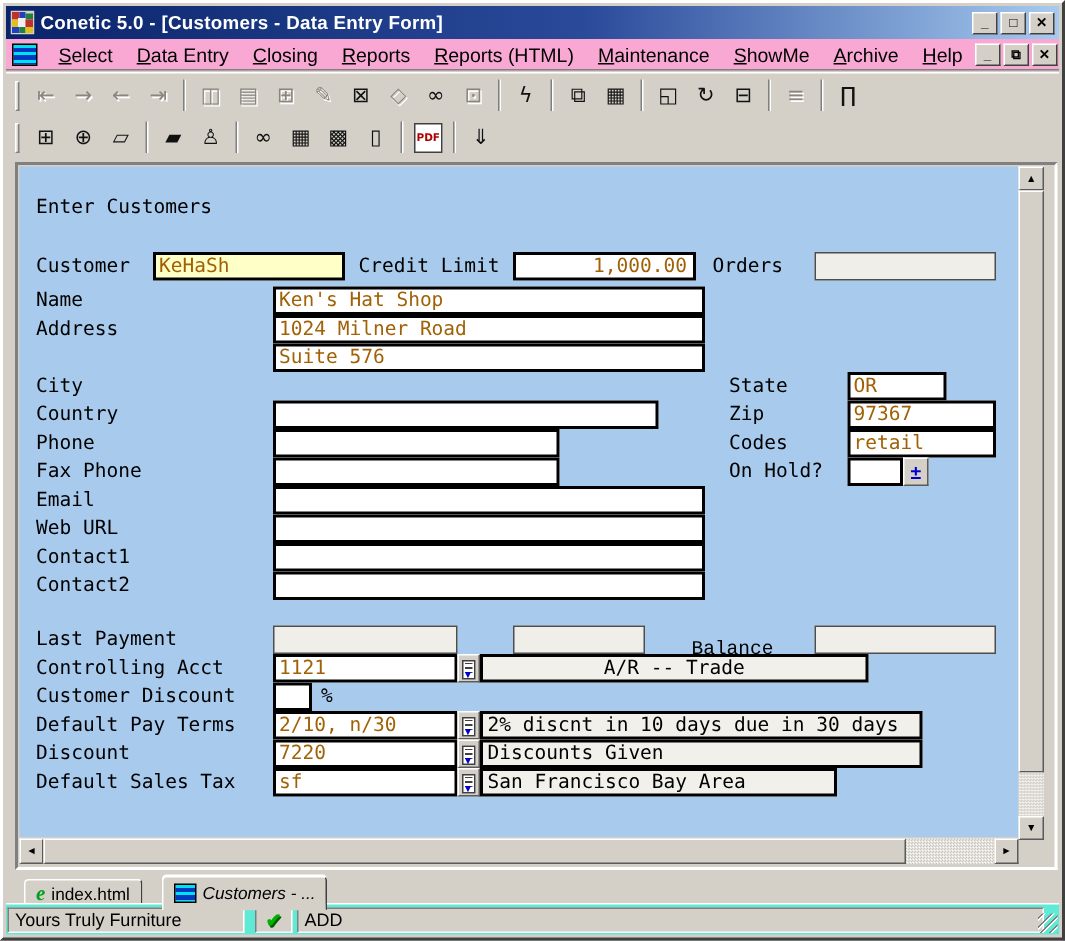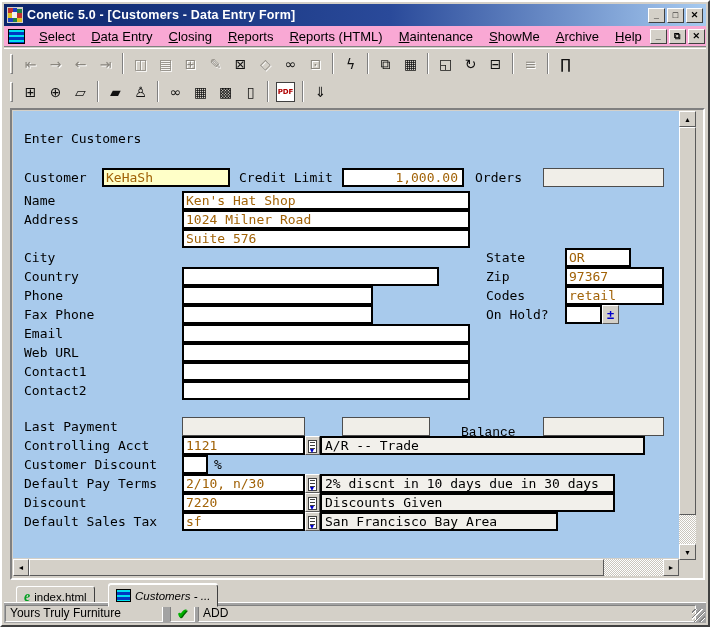--- a/index.html
+++ b/index.html
@@ -110,21 +110,21 @@
     position:absolute; top:3px; height:21px; background:#D4D0C8;
     border:1px solid; border-color:#fff #404040 #D4D0C8 #fff;
     border-radius:3px 3px 0 0; display:flex; align-items:center; gap:4px;
     font-size:11.5px; padding:0 7px; color:#000; cursor:default;
   }
   .tab.active { top:1px; height:23px; box-shadow:0 -1px 0 #fff; z-index:2; }
   .tab .ie { font-family:"Liberation Serif",serif; font-style:italic; font-weight:bold; color:#00A020; font-size:14px; line-height:12px; }
   .tab .list-ic { width:15px; height:13px; border:1px solid #000;
     background:repeating-linear-gradient(180deg,#00E0F0 0 2px,#0038C0 2px 5px); }
   
-  .statusbar { position:absolute; left:2px; right:2px; bottom:2px; height:21px; background:#a3a3a3; border-top:1px solid #fff; }
+  .statusbar { position:absolute; left:2px; right:2px; bottom:2px; height:21px; background:#5eead4; border-top:1px solid #fff; }
   .spanel {
     position:absolute; top:2px; height:17px; background:#D4D0C8;
     border:1px solid; border-color:#808080 #fff #fff #808080;
     font-size:12px; line-height:15px; padding:0 4px; color:#000; white-space:nowrap; overflow:hidden;
   }
   .check { color:#00B000; font-weight:bold; font-size:13px; text-shadow:1px 1px 0 #006000; }
   .gripcorner { position:absolute; right:1px; bottom:1px; width:13px; height:13px;
     background:repeating-linear-gradient(135deg, transparent 0 2px, #808080 2px 3px, #ffffff 3px 4px); }
 </style>
 </head>
@@ -334,21 +334,21 @@
       <div class="ro" style="left:169px;top:306px;width:123px;"></div>
       <div class="ro" style="left:329px;top:306px;width:88px;"></div>
       <div class="flabel" style="left:448px;top:312px;font-family:Liberation Mono, monospace;">Balance</div>
       <div class="ro" style="left:530px;top:306px;width:121px;"></div>
 
       <div class="flabel" style="left:11px;top:325px;">Controlling Acct</div>
       <input class="fin" style="left: 169px; top: 325px; width: 123px;" value="1121">
       <button class="lookup" style="left:292px;top:325px;">
           <i class="lk"></i>
         </button>
-      <div class="desc" style="left:307px;top:325px;width:325px;">A/R -- Trade</div>
+      <div class="desc" style="left:307px;top:325px;width:259px;text-align:center;">A/R -- Trade</div>
 
       <div class="flabel" style="left:11px;top:344px;">Customer Discount</div>
       <input class="fin" style="left: 169px; top: 344px; width: 26px;" value="">
       <div class="flabel" style="left:201px;top:344px;">%</div>
 
       <div class="flabel" style="left:11px;top:363px;">Default Pay Terms</div>
       <input class="fin" style="left: 169px; top: 363px; width: 123px;" value="2/10, n/30">
       <button class="lookup" style="left:292px;top:363px;">
           <i class="lk"></i>
         </button>

